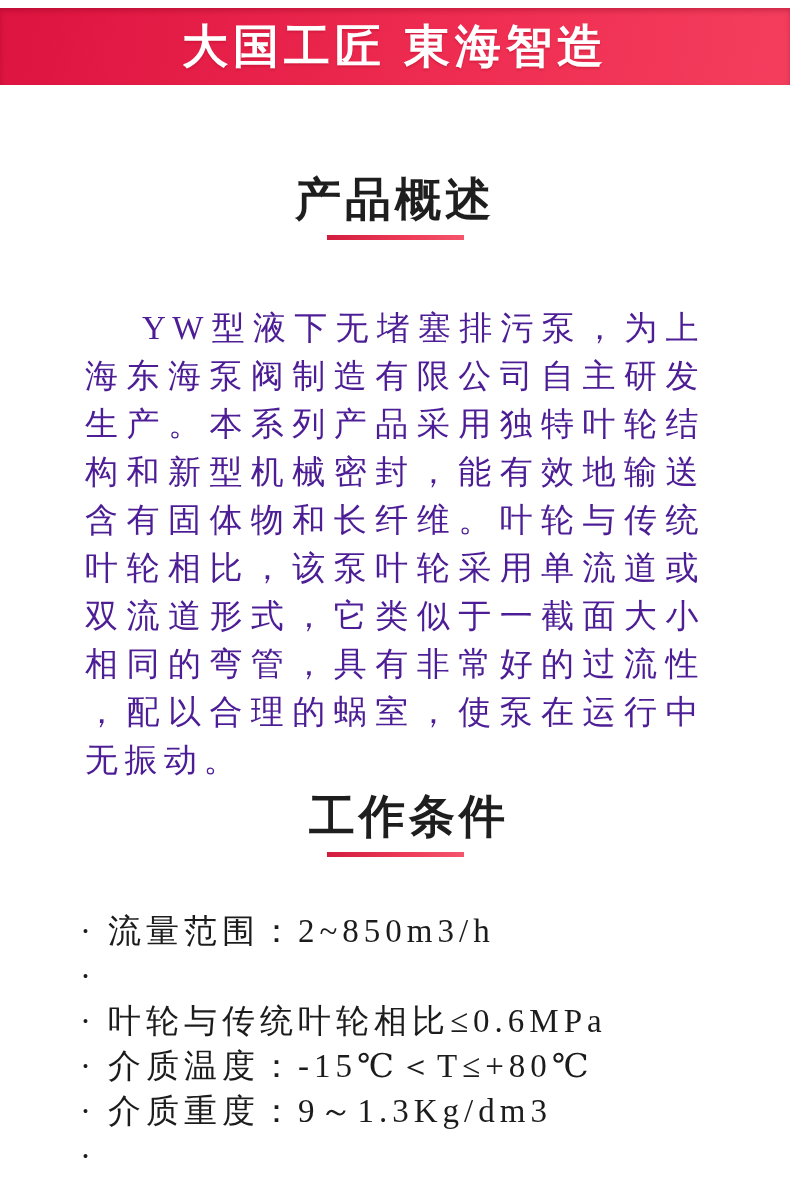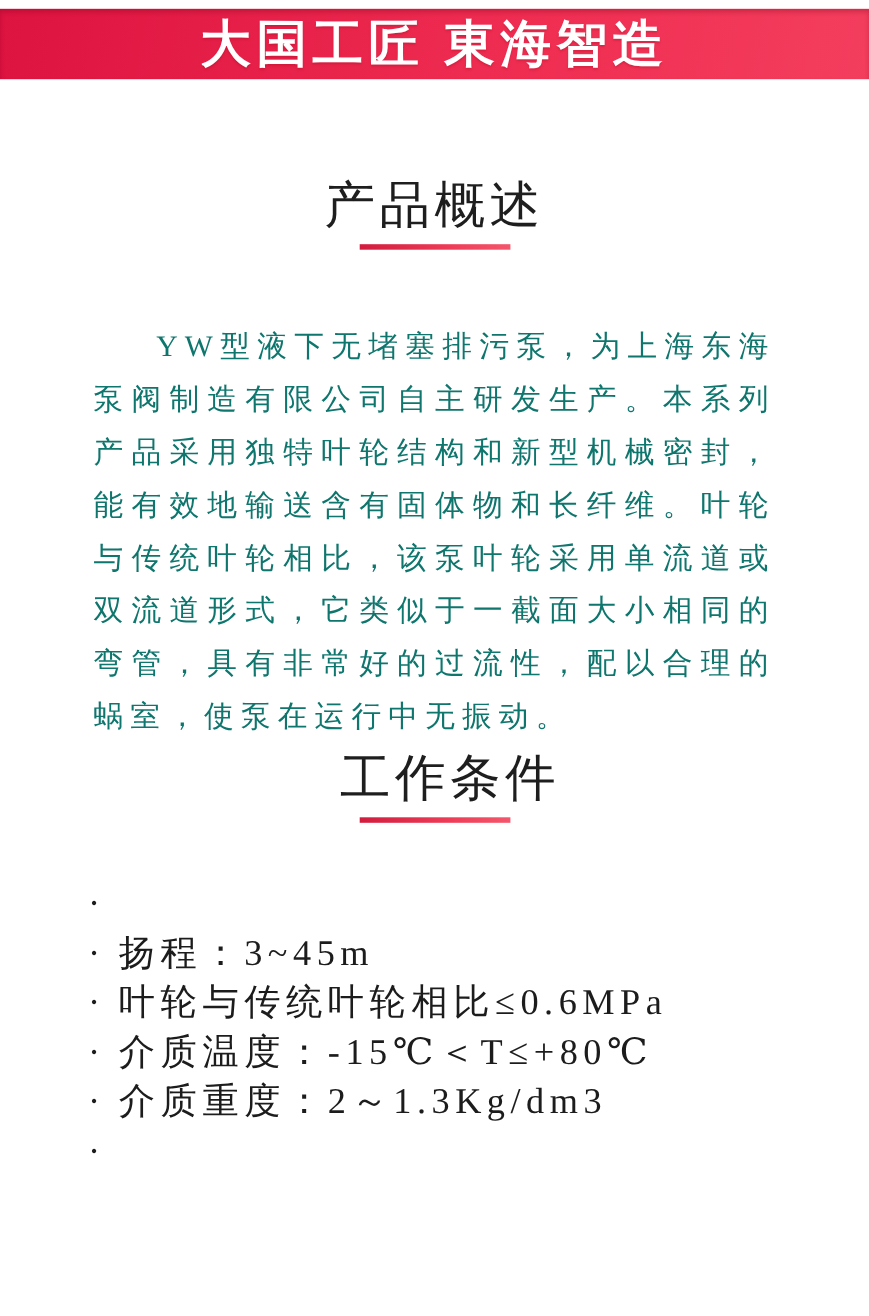--- a/index.html
+++ b/index.html
@@ -15,61 +15,61 @@
   }
   .page {
     width: 790px;
     height: 1196px;
     background: #ffffff;
   }
   
   .banner {
     margin-top: 8px;
     width: 790px;
-    height: 64px;
+    height: 77px;
     background: linear-gradient(100deg, #dd1340 0%, #ee2b50 55%, #f43e5e 100%);
     box-shadow: inset 0 3px 5px rgba(120, 0, 25, 0.30);
     display: flex;
     align-items: center;
     justify-content: center;
   }
   .banner-title {
     color: #ffffff;
     font-size: 46px;
     font-weight: 700;
     letter-spacing: 5px;
     white-space: pre;
     text-shadow: 0 2px 2px rgba(150, 0, 25, 0.25);
   }
   
   .sec-heading {
     margin: 0;
     text-align: center;
     font-size: 46px;
     line-height: 48px;
-    font-weight: 400;
+    font-weight: 700;
     color: #1e1e1e;
     letter-spacing: 4px;
   }
   .heading-1 { margin-top: 90px; }
   .heading-2 { margin-top: 8px; margin-left: 28px; }
   .underline {
     width: 137px;
     height: 5px;
     margin: 12px auto 0 auto;
     background: linear-gradient(to right, #d21c3e 0%, #ee3c58 60%, #f4566c 100%);
   }
   
   .para {
     margin: 64px 85px 0 85px;
     font-family: "Liberation Serif", "DejaVu Serif", serif;
-    font-size: 27px;
+    font-size: 33px;
     line-height: 48px;
     letter-spacing: 6.5px;
-    color: #0f766e;
+    color: #4c1d95;
     text-align: justify;
     text-indent: 57px;
     line-break: anywhere;
     word-break: break-all;
   }
   
   .cond-list {
     list-style: none;
     margin: 52px 0 0 0;
     padding: 0 60px 0 80px;
@@ -108,36 +108,36 @@
     <p class="para">YW型液下无堵塞排污泵，为上海东海泵阀制造有限公司自主研发生产。本系列产品采用独特叶轮结构和新型机械密封，能有效地输送含有固体物和长纤维。叶轮与传统叶轮相比，该泵叶轮采用单流道或双流道形式，它类似于一截面大小相同的弯管，具有非常好的过流性，配以合理的蜗室，使泵在运行中无振动。</p>
   </section>
 
   <section>
     <h2 class="sec-heading heading-2">工作条件</h2>
     <div class="underline"></div>
 
     <ul class="cond-list">
       <li>
         <span class="dot">·</span>
+        <span>流量范围：2~850m3/h</span>
       </li>
       <li>
         <span class="dot">·</span>
-        <span>扬程：3~45m</span>
       </li>
       <li>
         <span class="dot">·</span>
         <span>叶轮与传统叶轮相比≤0.6MPa</span>
       </li>
       <li>
         <span class="dot">·</span>
         <span>介质温度：-15℃＜T≤+80℃</span>
       </li>
       <li>
         <span class="dot">·</span>
-        <span>介质重度：2～1.3Kg/dm3</span>
+        <span>介质重度：9～1.3Kg/dm3</span>
       </li>
       <li>
         <span class="dot">·</span>
       </li>
     </ul>
   </section>
 
 </div>
 
 </body></html>

